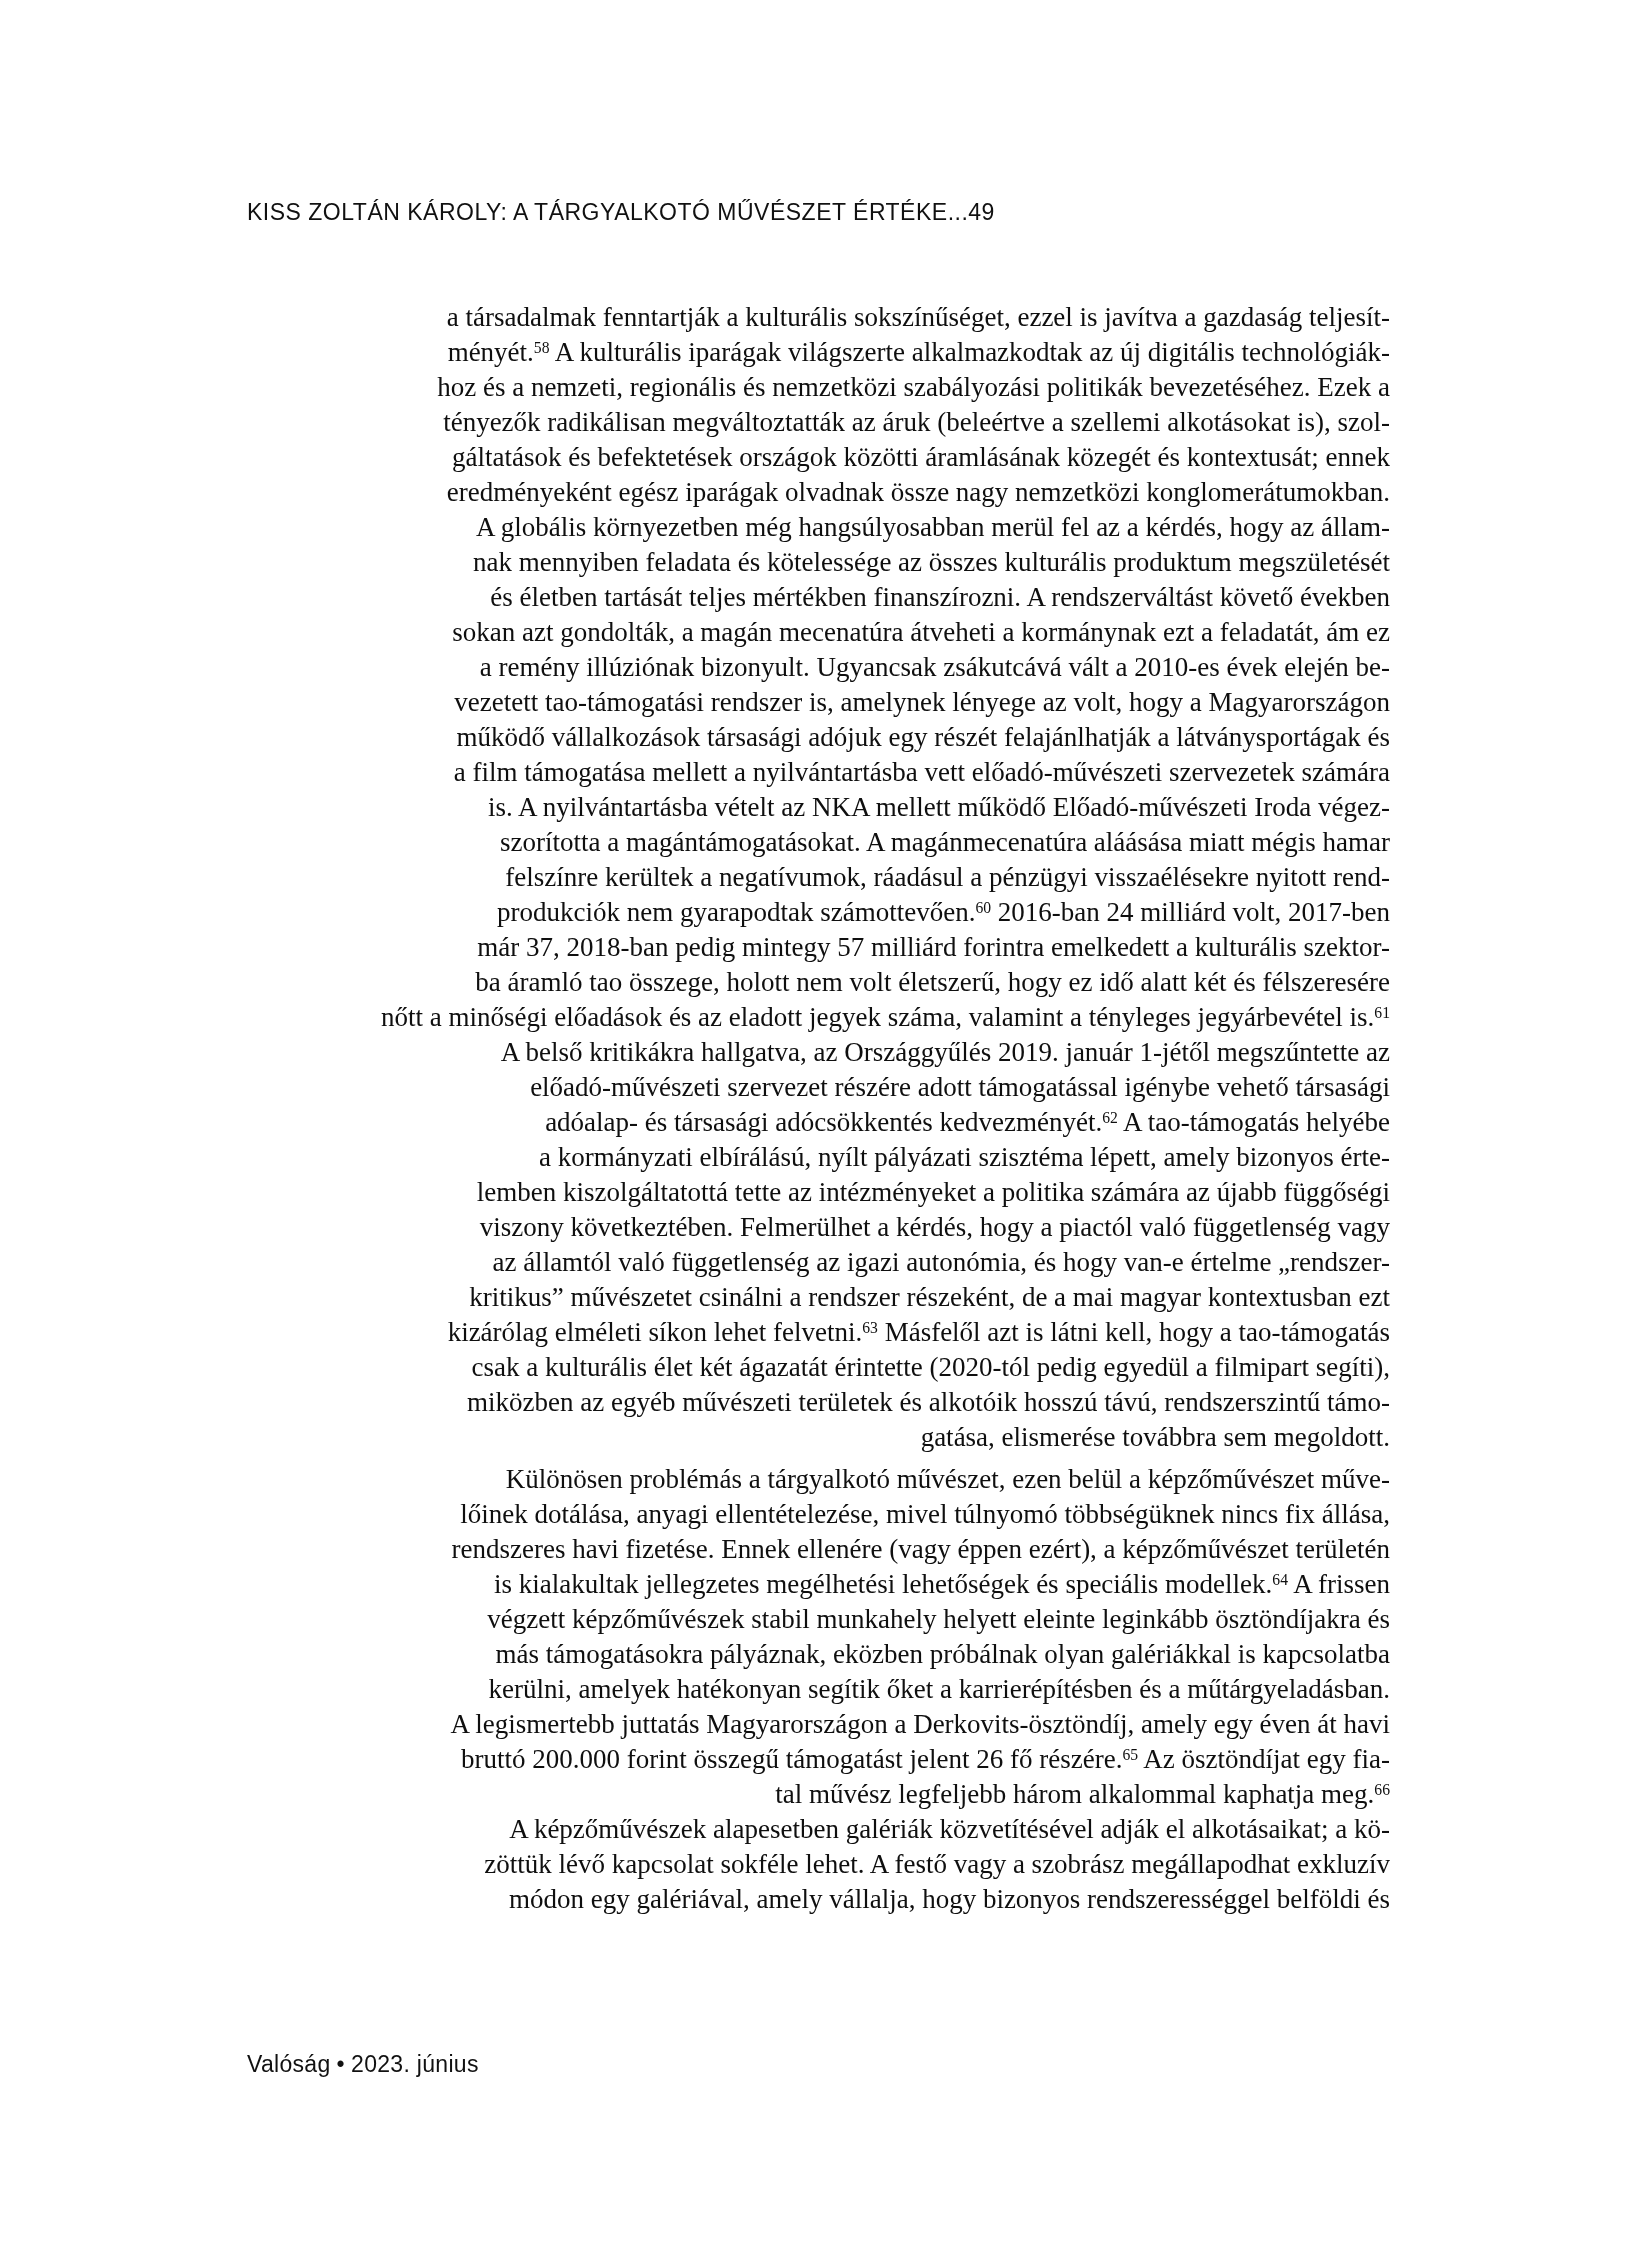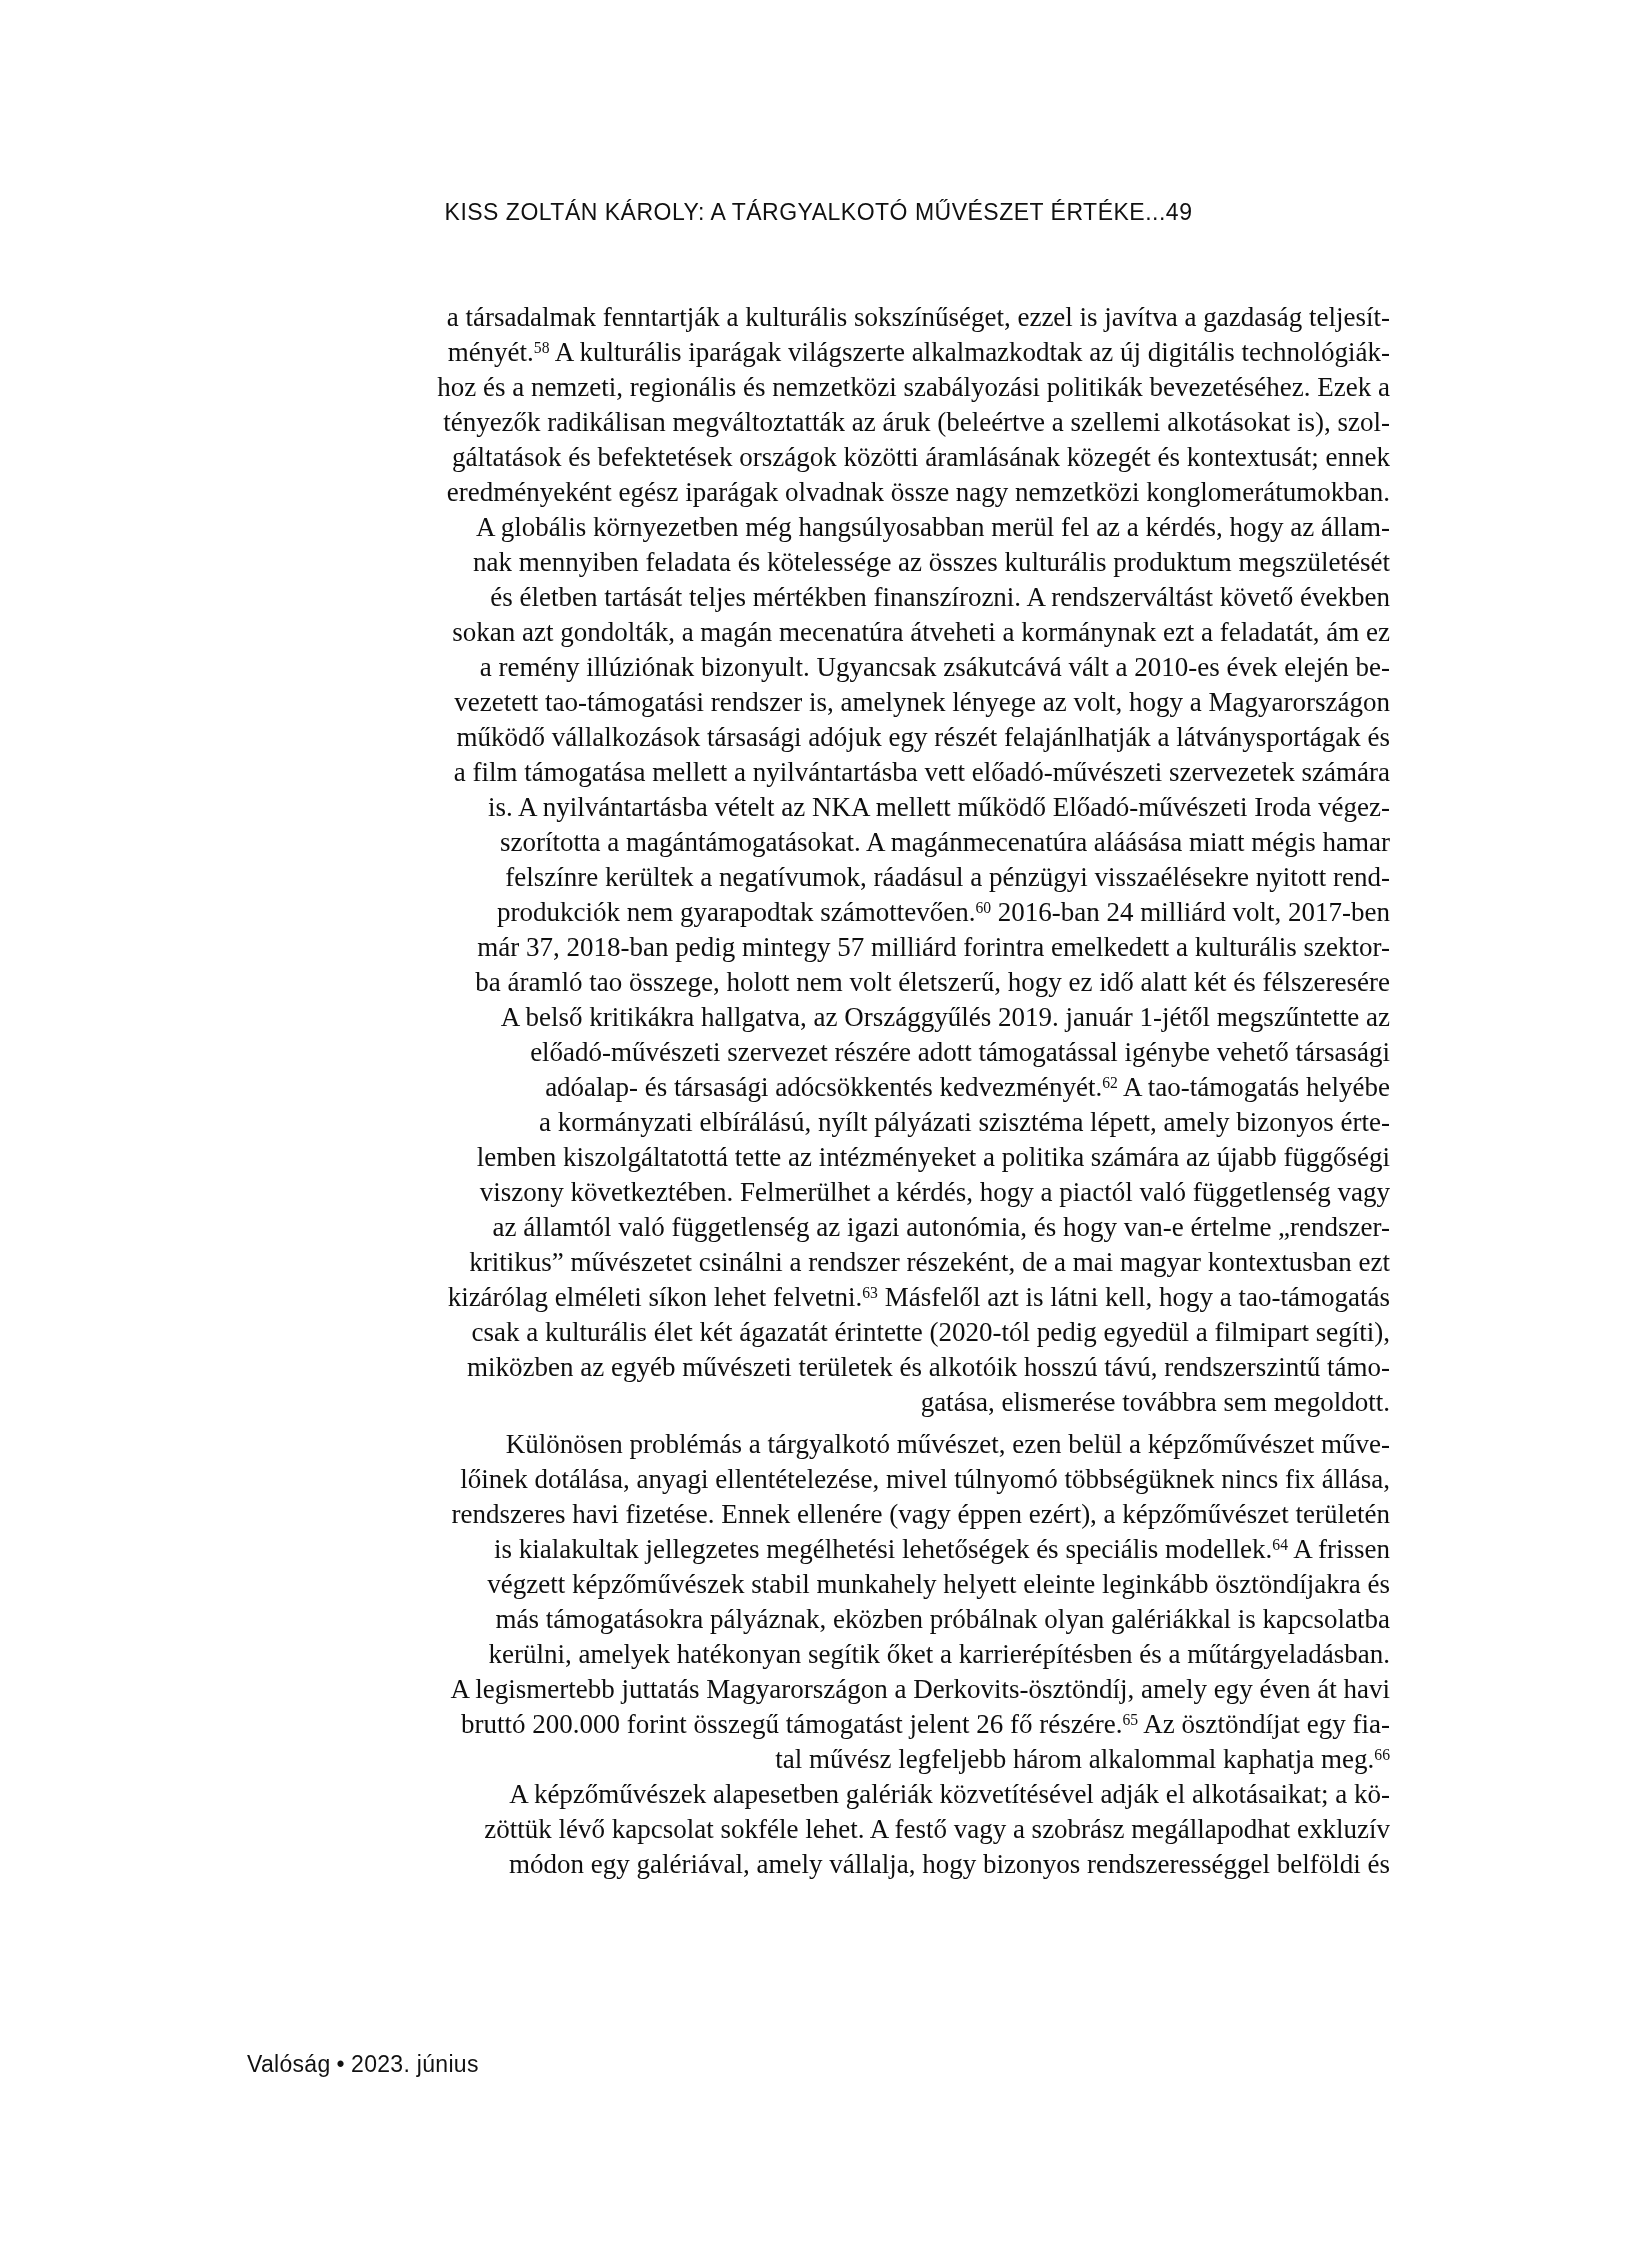--- a/index.html
+++ b/index.html
@@ -11,21 +11,21 @@
     background: #ffffff;
     color: #0f0f0f;
     overflow: hidden;
   }
   .running-head {
     position: absolute;
     left: 247px;
     top: 199px;
     width: 1143px;
     display: flex;
-    justify-content: center;
+    justify-content: flex-start;
     align-items: baseline;
     font-family: "Liberation Sans", sans-serif;
     font-size: 23px;
     letter-spacing: 0.5px;
     color: #111111;
   }
   .body-text {
     position: absolute;
     left: 247px;
     top: 300px;
@@ -83,20 +83,21 @@
       <div class="line" style="word-spacing: 0px;">a remény illúziónak bizonyult. Ugyancsak zsákutcává vált a 2010-es évek elején be-</div>
       <div class="line" style="word-spacing: 0px;">vezetett tao-támogatási rendszer is, amelynek lényege az volt, hogy a Magyarországon</div>
       <div class="line" style="word-spacing: 0px;">működő vállalkozások társasági adójuk egy részét felajánlhatják a látványsportágak és</div>
       <div class="line" style="word-spacing: 0px;">a film támogatása mellett a nyilvántartásba vett előadó-művészeti szervezetek számára</div>
       <div class="line" style="word-spacing: 0px;">is. A nyilvántartásba vételt az NKA mellett működő Előadó-művészeti Iroda végez-</div>
       <div class="line" style="word-spacing: 0px;">szorította a magántámogatásokat. A magánmecenatúra aláásása miatt mégis hamar</div>
       <div class="line" style="word-spacing: 0px;">felszínre kerültek a negatívumok, ráadásul a pénzügyi visszaélésekre nyitott rend-</div>
       <div class="line" style="word-spacing: 0px;">produkciók nem gyarapodtak számottevően.<sup>60</sup> 2016-ban 24 milliárd volt, 2017-ben</div>
       <div class="line" style="word-spacing: 0px;">már 37, 2018-ban pedig mintegy 57 milliárd forintra emelkedett a kulturális szektor-</div>
       <div class="line" style="word-spacing: 0px;">ba áramló tao összege, holott nem volt életszerű, hogy ez idő alatt két és félszeresére</div>
+      <div class="line" style="word-spacing: 0px;">nőtt a minőségi előadások és az eladott jegyek száma, valamint a tényleges jegyárbevétel is.<sup>61</sup></div>
       <div class="line" style="word-spacing: 0px;">A belső kritikákra hallgatva, az Országgyűlés 2019. január 1-jétől megszűntette az</div>
       <div class="line" style="word-spacing: 0px;">előadó-művészeti szervezet részére adott támogatással igénybe vehető társasági</div>
       <div class="line" style="word-spacing: 0px;">adóalap- és társasági adócsökkentés kedvezményét.<sup>62</sup> A tao-támogatás helyébe</div>
       <div class="line" style="word-spacing: 0px;">a kormányzati elbírálású, nyílt pályázati szisztéma lépett, amely bizonyos érte-</div>
       <div class="line" style="word-spacing: 0px;">lemben kiszolgáltatottá tette az intézményeket a politika számára az újabb függőségi</div>
       <div class="line" style="word-spacing: 0px;">viszony következtében. Felmerülhet a kérdés, hogy a piactól való függetlenség vagy</div>
       <div class="line" style="word-spacing: 0px;">az államtól való függetlenség az igazi autonómia, és hogy van-e értelme „rendszer-</div>
       <div class="line" style="word-spacing: 0px;">kritikus” művészetet csinálni a rendszer részeként, de a mai magyar kontextusban ezt</div>
       <div class="line" style="word-spacing: 0px;">kizárólag elméleti síkon lehet felvetni.<sup>63</sup> Másfelől azt is látni kell, hogy a tao-támogatás</div>
       <div class="line" style="word-spacing: 0px;">csak a kulturális élet két ágazatát érintette (2020-tól pedig egyedül a filmipart segíti),</div>

